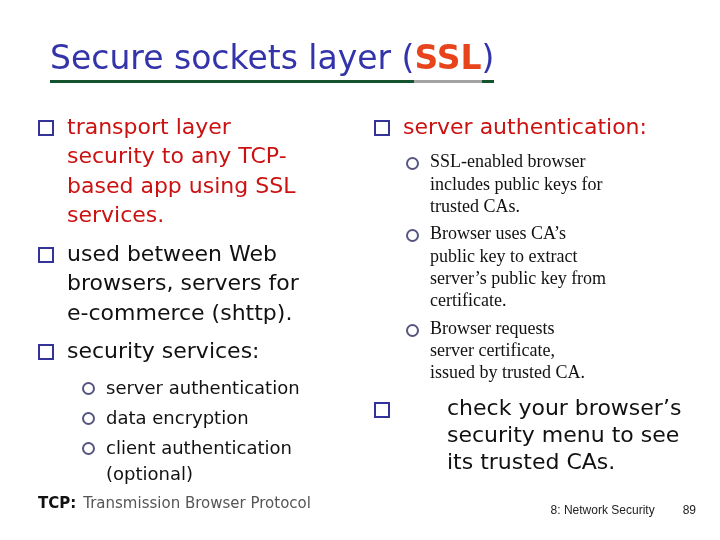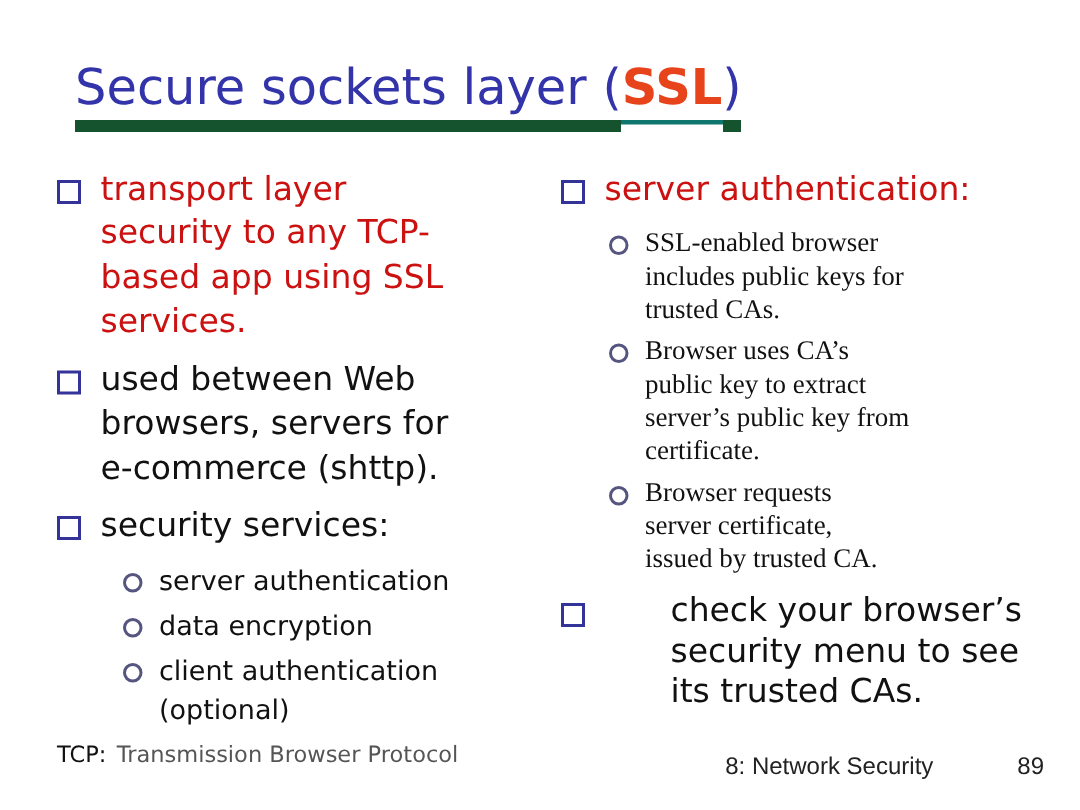--- a/index.html
+++ b/index.html
@@ -2,22 +2,22 @@
 <html><head>
 <meta charset="utf-8">
 <style>
   html,body{margin:0;padding:0;background:#fff;}
   .slide{
     position:relative;width:720px;height:540px;background:#ffffff;
     font-family:"DejaVu Sans",sans-serif;overflow:hidden;
   }
   
   .title{position:absolute;left:50px;top:38px;margin:0;font-size:33px;font-weight:normal;color:#3333aa;white-space:nowrap;}
-  .title .t-pre,.title .t-suf{border-bottom:8px solid #14532d;padding-bottom:3px;}
-  .title .t-ssl{color:#e8441c;font-weight:bold;border-bottom:3px solid #0f766e;padding-bottom:3px;}
+  .title .t-pre,.title .t-suf{border-bottom:3px solid #14532d;padding-bottom:3px;}
+  .title .t-ssl{color:#e8441c;font-weight:bold;border-bottom:3px solid #a3a3a3;padding-bottom:3px;}
   
   .col{position:absolute;top:112px;}
   .col-left{left:36px;width:334px;}
   .col-right{left:372px;width:336px;}
   
   .bullet{display:flex;align-items:flex-start;}
   .bullet .sq{
     flex:0 0 auto;width:12px;height:12px;background:#fff;
     border:2px solid #333399;margin:8px 13px 0 2px;
   }
@@ -31,25 +31,25 @@
   .main.red .btext{color:#cc1111;}
   .sub{margin-bottom:4px;}
   .col-left .sub{margin-left:46px;}
   .col-left .sub .btext{font-size:18px;line-height:1.45;}
   .col-right .sub{margin-left:34px;margin-bottom:5px;font-family:Liberation Serif, serif;}
   .col-right .sub .btext{font-size:18px;line-height:1.24;}
   .check{margin-top:10px;gap:44px;}
   .check .btext{line-height:1.24;}
   
   .footnote{position:absolute;left:38px;top:494px;font-size:15px;}
-  .fn-term{font-weight:normal;color:#111111;margin-right:7px;}
+  .fn-term{font-weight:bold;color:#111111;margin-right:7px;}
   .fn-def{color:#555555;}
   .pagefoot{
-    position:absolute;right:24px;top:503px;display:flex;gap:56px;
-    font-family:"Liberation Sans",sans-serif;font-size:16px;color:#222222;
+    position:absolute;right:24px;top:503px;display:flex;gap:28px;
+    font-family:"Liberation Sans",sans-serif;font-size:12px;color:#222222;
   }
 </style>
 </head>
 <body>
 
 <div class="slide">
 
   <h1 class="title"><span class="t-pre">Secure sockets layer (</span><span class="t-ssl">SSL</span><span class="t-suf">)</span></h1>
 
   <div class="col col-left">

